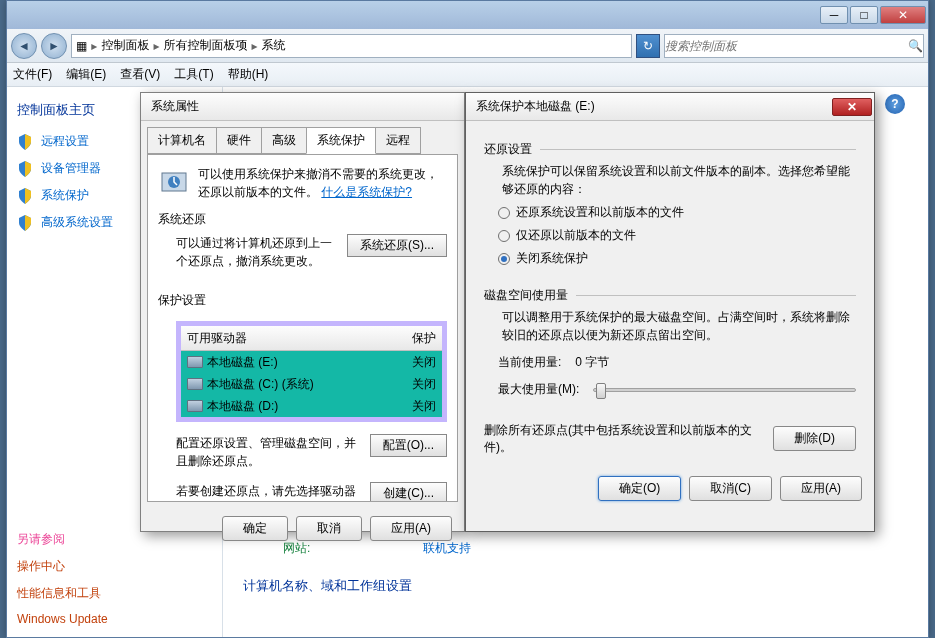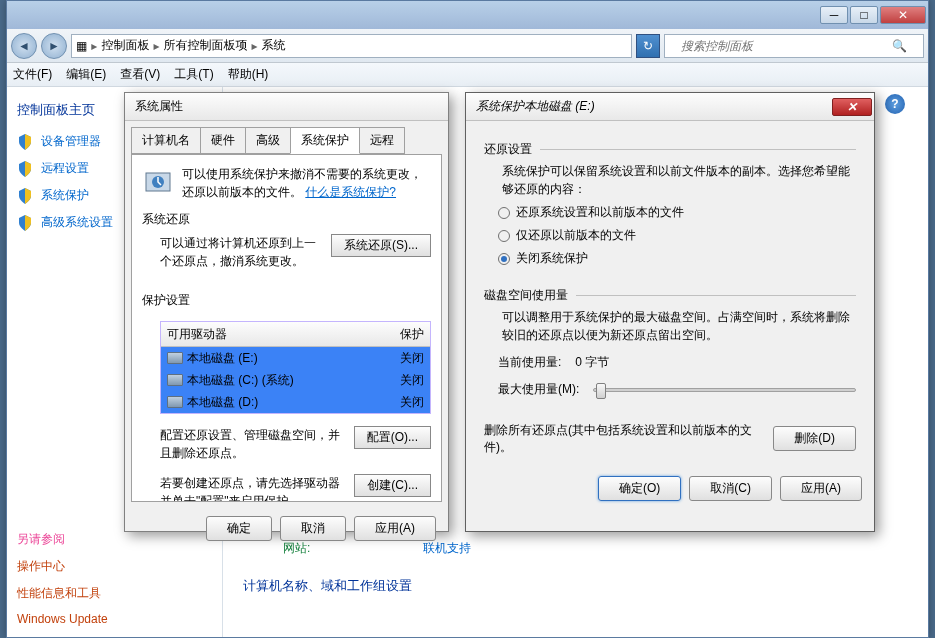--- a/index.html
+++ b/index.html
@@ -21,21 +21,21 @@
 .navbar {
   height: 34px; background: linear-gradient(#f0f4f8,#e0e8f0);
   display: flex; align-items: center; padding: 2px 4px; gap: 4px;
   border-bottom: 1px solid #c0c8d0;
 }
 .navarrow { width: 26px; height: 26px; border-radius: 50%; background: radial-gradient(#d0e0f0,#90b0d0); border: 1px solid #7090b0; display: flex; align-items: center; justify-content: center; cursor: pointer; color: #305070; }
 .addressbar { flex: 1; height: 24px; background: #fff; border: 1px solid #a0b0c0; display: flex; align-items: center; padding: 0 4px; gap: 4px; }
 .crumb { color: #000; cursor: pointer; }
 .crumb-sep { color: #666; }
 .refreshbtn { width: 24px; height: 24px; background: linear-gradient(#5090d0,#3070b0); border: 1px solid #305080; display: flex; align-items: center; justify-content: center; color: #fff; cursor: pointer; }
-.searchbox { width: 260px; height: 24px; background: #fff; border: 1px solid #a0b0c0; display: flex; align-items: center; padding: 0 16px; color: #888; }
+.searchbox { width: 260px; height: 24px; background: #fff; border: 1px solid #a0b0c0; display: flex; align-items: center; padding: 0 0; color: #888; }
 .searchbox input { border: none; outline: none; flex: 1; color: #888; font-style: italic; }
 
 .menubar {
   height: 24px; background: linear-gradient(#f4f8fc,#e8eef4);
   display: flex; align-items: center; padding: 0 6px; gap: 14px;
   border-bottom: 1px solid #d0d8e0;
 }
 .menuitem { cursor: pointer; }
 
 .body { display: flex; height: calc(100% - 28px - 34px - 24px); }
@@ -48,61 +48,60 @@
 .side-sec a { display: block; color: #c2410c; margin: 10px 0; cursor: pointer; }
 
 .content { flex: 1; padding: 20px; }
 .content-row { display: flex; margin: 8px 0; }
 .content-row .lbl { width: 180px; color: #15803d; }
 .content-row .val { color: #0066cc; cursor: pointer; }
 .group-hd { color: #003399; font-size: 13px; margin-top: 20px; }
 
 
 .dialog1 {
-  position: absolute; left: 124px; top: 92px; width: 325px; height: 440px;
+  position: absolute; left: 140px; top: 92px; width: 325px; height: 440px;
   background: #f0f0f0; border: 1px solid #808080;
   box-shadow: 4px 4px 12px rgba(0,0,0,0.4);
 }
 .dlg-title {
   height: 28px; background: linear-gradient(#fdfdfd,#e8e8e8);
   display: flex; align-items: center; padding: 0 10px; color: #000;
   border-bottom: 1px solid #c0c0c0;
 }
 .tabs { display: flex; padding: 6px 20px 0 6px; background: #f0f0f0; }
 .tab { padding: 4px 10px; border: 1px solid #a0a0a0; background: #f0f0f0; margin-right: -1px; cursor: pointer; position: relative; }
 .tab.active { background: #fff; border-bottom: 1px solid #fff; z-index: 2; }
 .tabpanel { background: #fff; border: 1px solid #a0a0a0; margin: 0 6px 6px 6px; padding: 10px; height: 348px; overflow: hidden; }
 .info-row { display: flex; gap: 8px; margin-bottom: 10px; }
 .info-icon { width: 32px; height: 32px; flex-shrink: 0; }
 .info-text { line-height: 1.5; }
 .info-text a { color: #0066cc; text-decoration: underline; cursor: pointer; }
 .grp-label { margin: 10px 0 6px 0; }
 .indent { margin-left: 18px; line-height: 1.5; }
 .rbtn { float: right; padding: 2px 12px; border: 1px solid #888; background: linear-gradient(#fdfdfd,#e0e0e0); cursor: pointer; margin-left: 6px; }
-.drivebox { border: 1px solid #c4b5fd; background: #3b82f6; margin: 12px 0; }
+.drivebox { border: 5px solid #c4b5fd; background: #14b8a6; margin: 12px 0; }
 .drivebox .hdr { display: flex; background: linear-gradient(#fdfdfd,#e8e8e8); border-bottom: 1px solid #c0c0c0; padding: 3px 6px; }
 .drivebox .hdr span:first-child { flex: 1; }
 .drivebox .row { display: flex; padding: 2px 6px; align-items: center; gap: 4px; }
 .drivebox .row span.n { flex: 1; }
 .dicon { width: 16px; height: 12px; background: linear-gradient(#c0d0e0,#8098b0); border: 1px solid #607080; border-radius: 1px; }
 .dlg-buttons { display: flex; justify-content: flex-end; gap: 8px; padding: 8px 12px; margin-left: 28px; }
 .btn { padding: 3px 20px; border: 1px solid #888; background: linear-gradient(#fdfdfd,#e0e0e0); cursor: pointer; border-radius: 3px; }
 .btn.primary { border: 1px solid #3070c0; box-shadow: 0 0 3px #60a0e0; }
 
 
 .dialog2 {
   position: absolute; left: 465px; top: 92px; width: 410px; height: 440px;
   background: #f0f0f0; border: 1px solid #606060;
   box-shadow: 4px 4px 12px rgba(0,0,0,0.4);
 }
 .dlg2-title {
   height: 28px; background: linear-gradient(#fdfdfd,#e8e8e8);
   display: flex; align-items: center; padding: 0 2px 0 10px; color: #000;
   border-bottom: 1px solid #c0c0c0;
-  font-style: italic;
 }
 .dlg2-title .t { flex: 1; }
 .closebtn2 { width: 40px; height: 18px; background: linear-gradient(#e06060,#b02020); border: 1px solid #802020; border-radius: 2px; color: #fff; display: flex; align-items: center; justify-content: center; cursor: pointer; font-weight: bold; }
 .dlg2-body { padding: 12px 18px; }
 .fieldset-label { margin: 8px 0 4px 0; display: flex; align-items: center; }
 .fieldset-label::after { content: ""; flex: 1; height: 1px; background: #c0c0c0; margin-left: 8px; }
 .radio-row { display: flex; align-items: center; gap: 6px; margin: 6px 0 6px 14px; }
 .radio { width: 12px; height: 12px; border: 1px solid #707070; border-radius: 50%; display: inline-flex; align-items: center; justify-content: center; }
 .radio.checked::after { content: ""; width: 6px; height: 6px; background: #3070c0; border-radius: 50%; }
 .usage-row { display: flex; align-items: center; margin: 10px 0 0 14px; gap: 14px; }
@@ -147,28 +146,28 @@
     <span class="menuitem">帮助(H)</span>
   </div>
   <div class="body">
     <div class="sidebar">
       <span class="side-head">控制面板主页</span>
       <div class="side-link">
         <svg class="shield" viewBox="0 0 16 16">
             <path fill="#3080d0" d="M8 0 L14 3 V8 C14 12 8 16 8 16 C8 16 2 12 2 8 V3 Z"></path>
             <path fill="#f0c020" d="M8 0 L14 3 V8 C14 12 8 16 8 16 V0 Z"></path>
           </svg>
-        <span>设备管理器</span>
+        <span>远程设置</span>
       </div>
       <div class="side-link">
         <svg class="shield" viewBox="0 0 16 16">
             <path fill="#3080d0" d="M8 0 L14 3 V8 C14 12 8 16 8 16 C8 16 2 12 2 8 V3 Z"></path>
             <path fill="#f0c020" d="M8 0 L14 3 V8 C14 12 8 16 8 16 V0 Z"></path>
           </svg>
-        <span>远程设置</span>
+        <span>设备管理器</span>
       </div>
       <div class="side-link">
         <svg class="shield" viewBox="0 0 16 16">
             <path fill="#3080d0" d="M8 0 L14 3 V8 C14 12 8 16 8 16 C8 16 2 12 2 8 V3 Z"></path>
             <path fill="#f0c020" d="M8 0 L14 3 V8 C14 12 8 16 8 16 V0 Z"></path>
           </svg>
         <span>系统保护</span>
       </div>
       <div class="side-link">
         <svg class="shield" viewBox="0 0 16 16">

